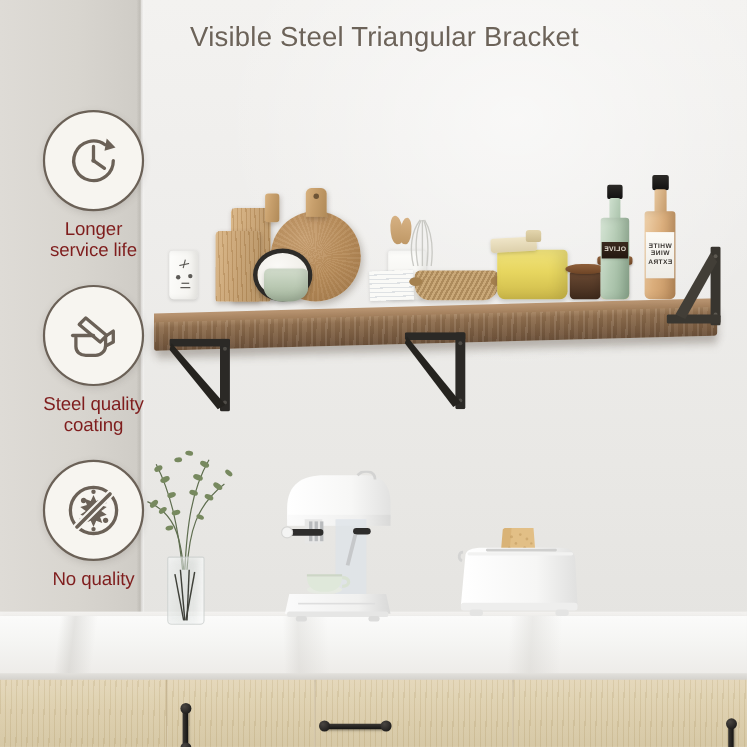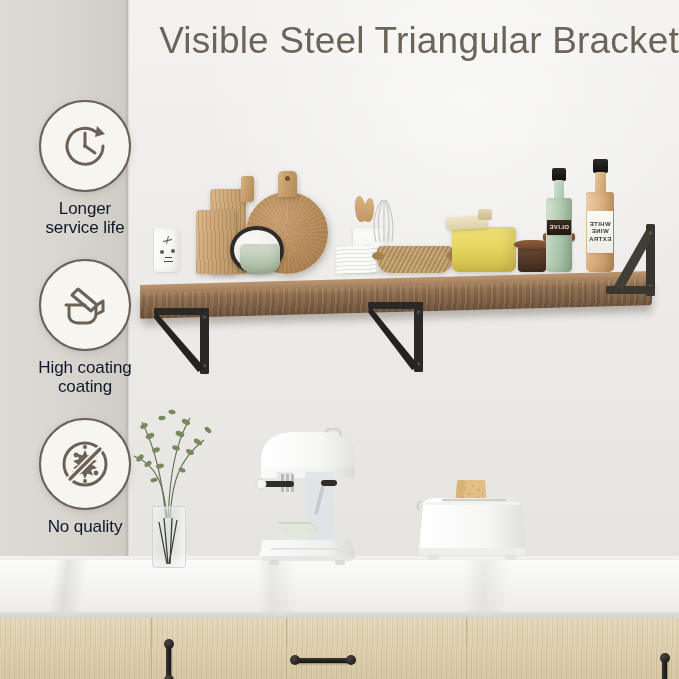--- a/index.html
+++ b/index.html
@@ -25,41 +25,41 @@
     background:linear-gradient(90deg,rgba(150,145,138,0.0),rgba(150,145,138,0.28),rgba(255,255,255,0.45));
   }
   .wall-sheen {
     position:absolute; left:128px; top:0; right:0; height:600px;
     background:radial-gradient(ellipse 70% 55% at 62% 18%, rgba(255,255,255,0.55), rgba(255,255,255,0) 70%);
   }
 
   
   .title {
     position:absolute; left:0; right:0; top:20px;
-    text-align:right; font-size:37px; letter-spacing:0.2px;
+    text-align:center; font-size:25px; letter-spacing:0.2px;
     color:#6c6359; font-weight:400; z-index:30;
     text-shadow:0 1px 2px rgba(255,255,255,0.6);
     padding-left:20px;
   }
 
   
   .badges { position:absolute; left:0; top:100px; width:170px; z-index:28; }
   .badge { position:relative; width:170px; margin-bottom:22px; }
   .badge-circle {
     width:92px; height:92px; border-radius:50%;
     background:#f7f5f0;
     border:2.5px solid #6b6157;
     margin:0 auto;
     display:flex; align-items:center; justify-content:center;
     box-shadow:0 2px 7px rgba(90,85,78,0.18);
   }
   .badge-circle svg { display:block; }
   .badge-label {
     margin-top:7px; text-align:center;
-    font-size:17px; line-height:1.12; color:#0f172a;
+    font-size:17px; line-height:1.12; color:#7f1d1d;
     white-space:pre-line; letter-spacing:-0.1px;
   }
 
   
   .shelf-wrap { position:absolute; left:140px; top:272px; width:520px; height:130px; z-index:18; }
   .shelf-board {
     position:absolute; left:0; top:14px; width:512px; height:26px;
     background:linear-gradient(180deg,#a58360 0%,#8f6e4e 20%,#7d5f43 60%,#6d5139 100%);
     transform:skewY(-1.55deg);
     border-radius:2px 3px 3px 2px;
@@ -547,21 +547,21 @@
       <div class="badge-circle">
         <svg width="56" height="56" viewBox="0 0 56 56">
           <g fill="none" stroke="#6b6157" stroke-width="3" stroke-linecap="round" stroke-linejoin="round">
             <path d="M9 28 L28 28"></path>
             <path d="M12 30 L12 38 C12 43 16 46 21 46 L30 46 C35 46 39 42 39 37 L39 30"></path>
             <path d="M21 12 L40 28 L34 34 L15 18 Z"></path>
             <path d="M40 28 L46 24 L46 34 L40 37"></path>
           </g>
         </svg>
       </div>
-      <div class="badge-label">High coating
+      <div class="badge-label">Steel quality
 coating</div>
     </div>
 
     <div class="badge">
       <div class="badge-circle">
         <svg width="58" height="58" viewBox="0 0 58 58">
           <circle cx="29" cy="29" r="21" fill="none" stroke="#6b6157" stroke-width="3"></circle>
           <g fill="#6b6157">
             <path d="M29 15 L31.5 20.5 L37 18.5 L35 24 L41 26 L36 29.5 L41 33 L35 35 L37 40.5 L31.5 38.5 L29 44 L26.5 38.5 L21 40.5 L23 35 L17 33 L22 29.5 L17 26 L23 24 L21 18.5 L26.5 20.5 Z"></path>
             <circle cx="20" cy="20" r="2.4"></circle>

